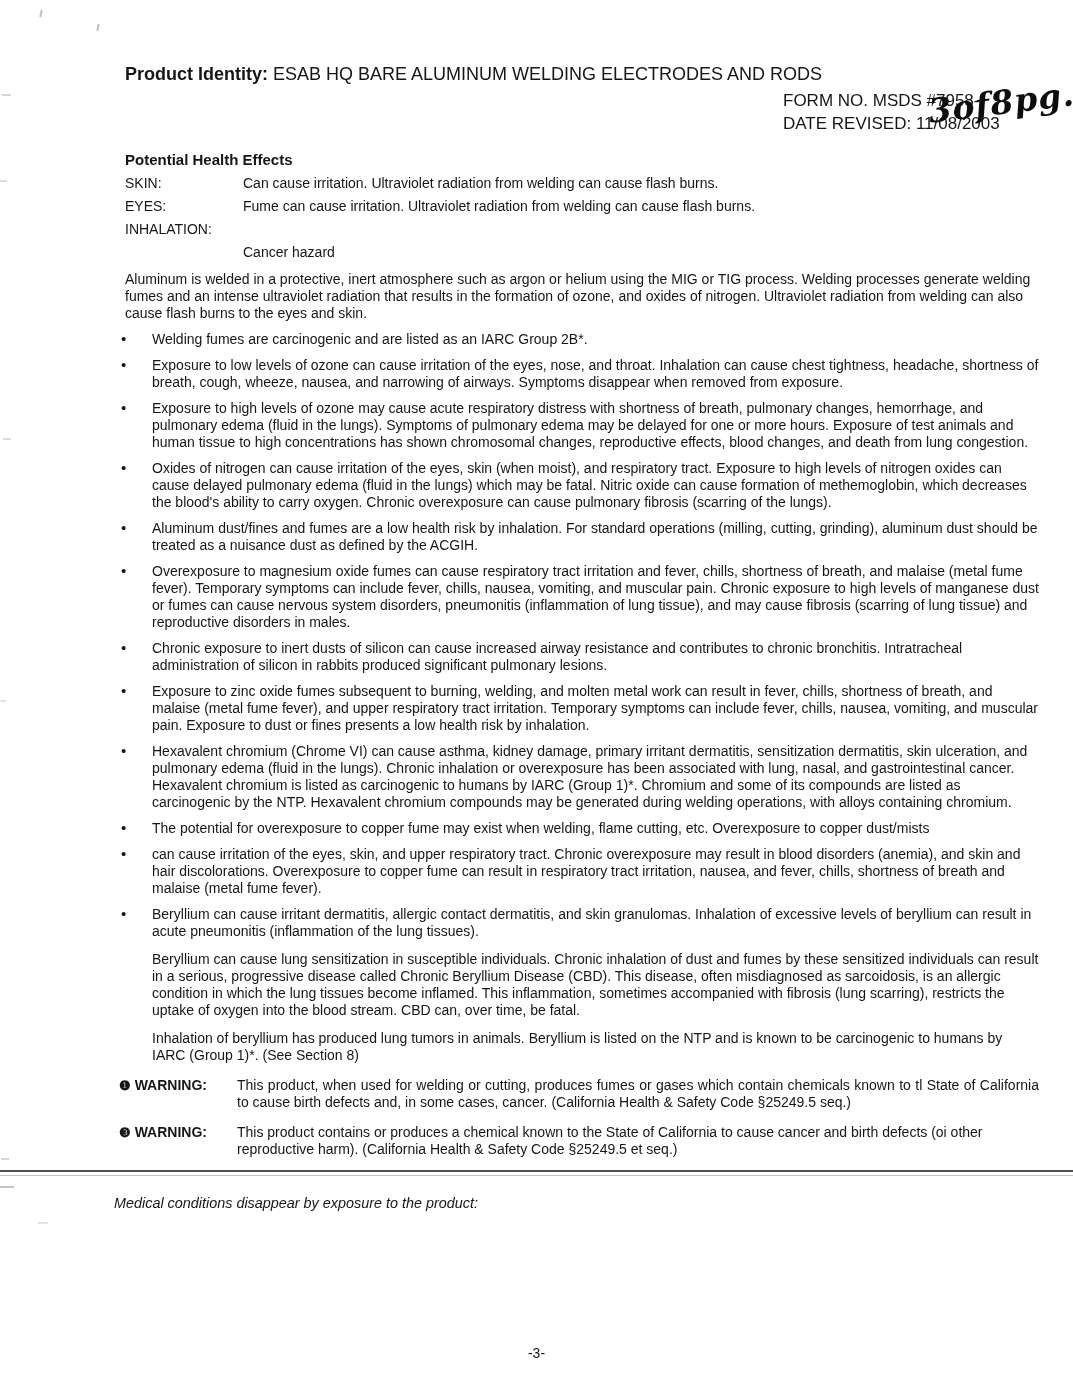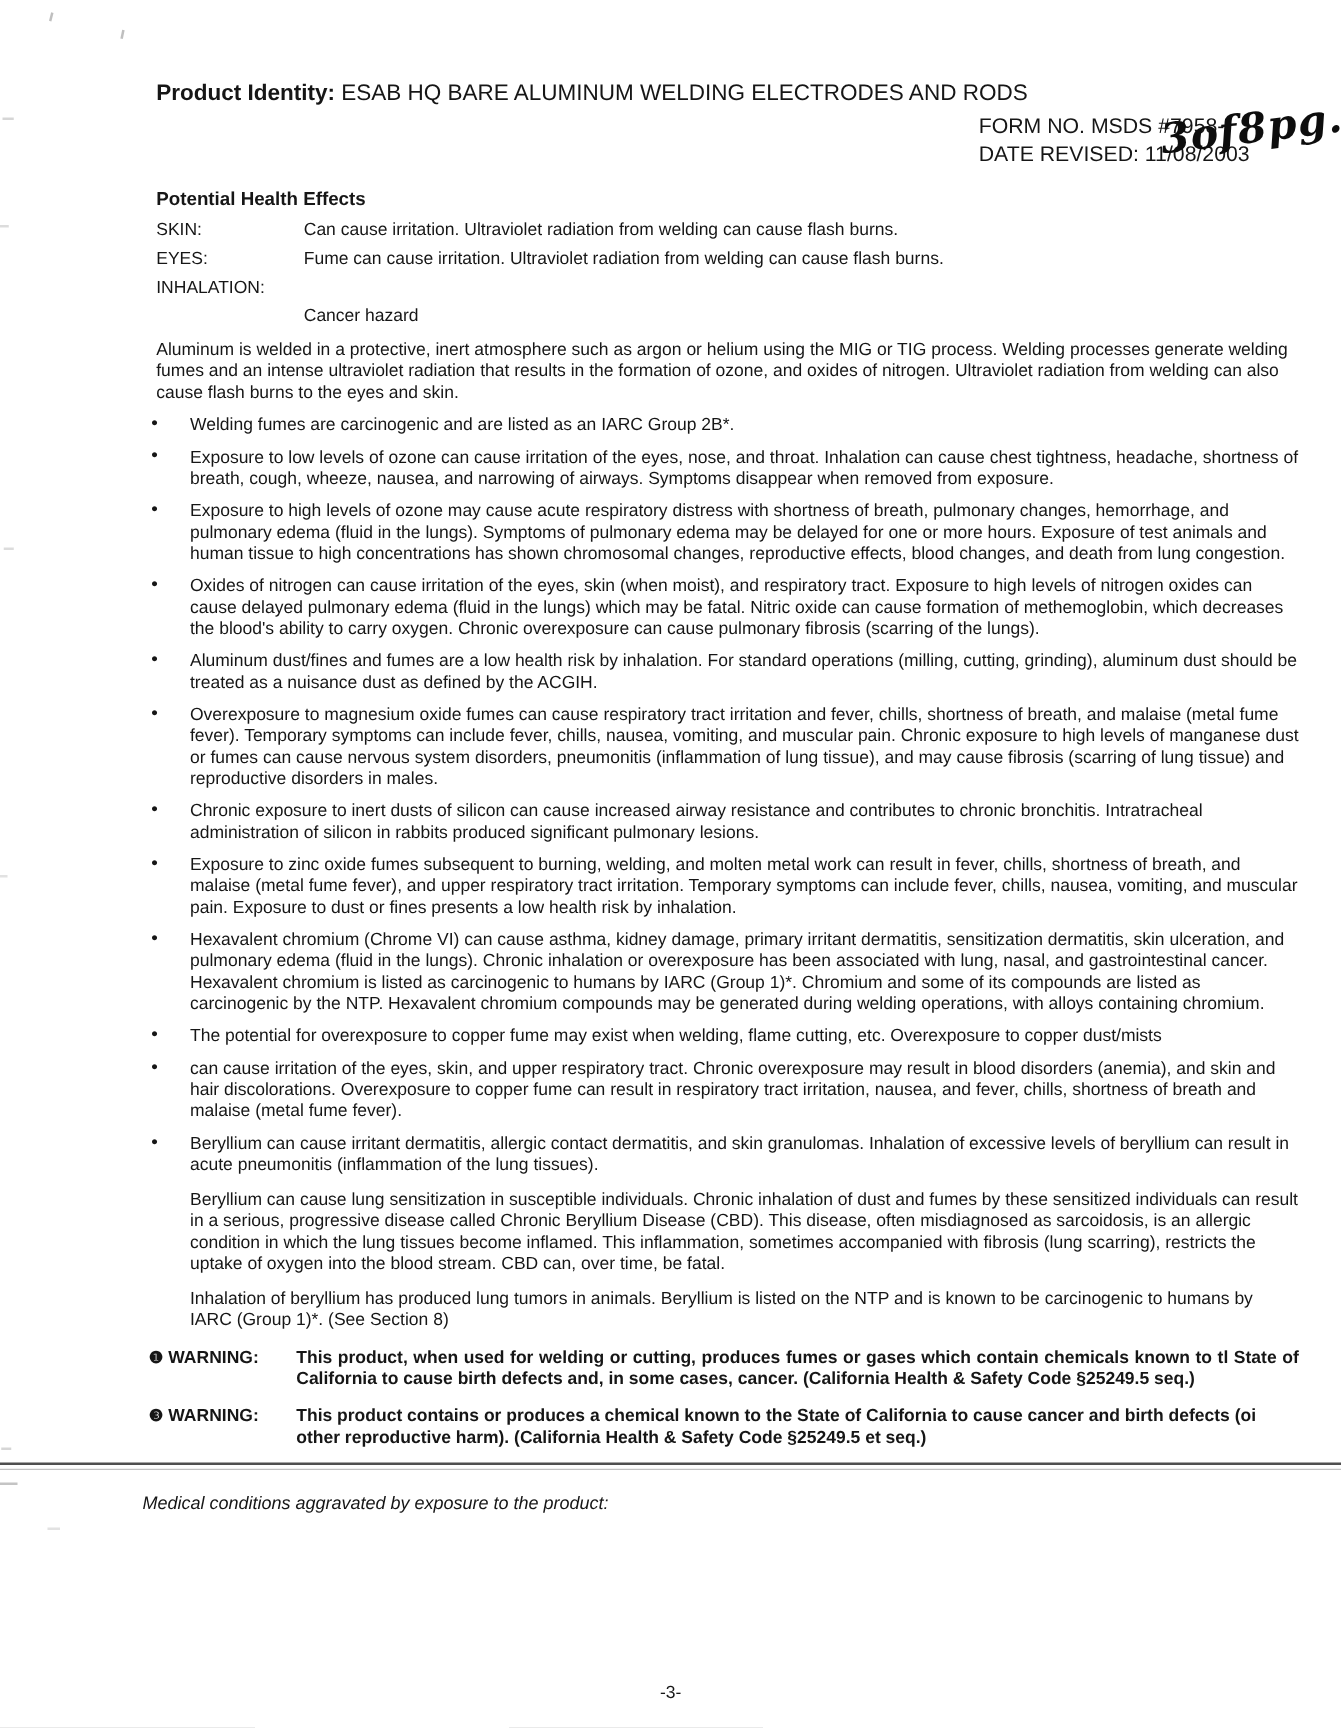--- a/index.html
+++ b/index.html
@@ -45,21 +45,21 @@
     font-size:15px;color:#161616;
   }
 
   .indent-para{margin-top:11px;margin-left:27px;max-width:893px;}
   .see-note{}
 
   
   .warning-row{display:flex;margin-top:13px;}
   .warning-label{width:118px;flex:none;font-weight:bold;margin-left:-6px;white-space:nowrap;}
   .warning-label .sym{font-size:13px;margin-right:4px;}
-  .warning-text{flex:1;font-weight:bold;}
+  .warning-text{flex:1;}
   .warning-text.justified{text-align:justify;}
 
   .rule{
     margin:12px -34px 0 -125px;
     height:3px;
     border-top:2px solid #4f4f4f;
     border-bottom:1px solid #c2c2c2;
   }
 
   .medical-label{margin-top:19px;margin-left:-11px;font-style:italic;font-size:14.4px;}
@@ -160,19 +160,19 @@
 
     <div class="warning-row">
       <div class="warning-label">
         <span class="sym">❸</span><span>WARNING:</span>
       </div>
       <div class="warning-text">This product contains or produces a chemical known to the State of California to cause cancer and birth defects (oi other reproductive harm).  (California Health &amp;  Safety Code §25249.5 et seq.)</div>
     </div>
 
     <div class="rule"></div>
 
-    <div class="medical-label">Medical conditions aggravated by exposure to the product:</div>
+    <div class="medical-label">Medical conditions disappear by exposure to the product:</div>
 
   </div>
 
   <div class="page-number">-3-</div>
 
 </div>
 
 </body></html>

